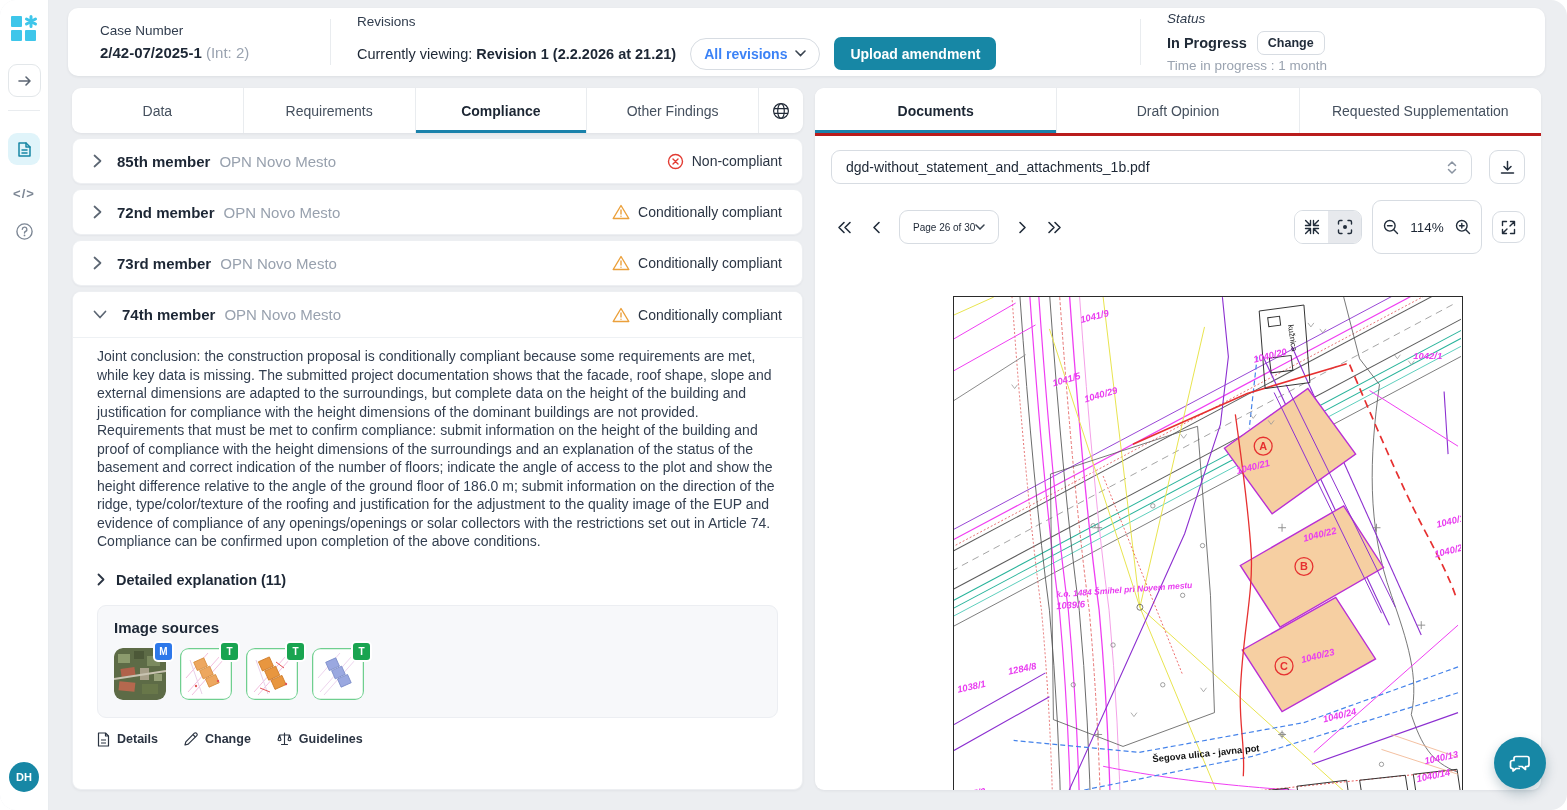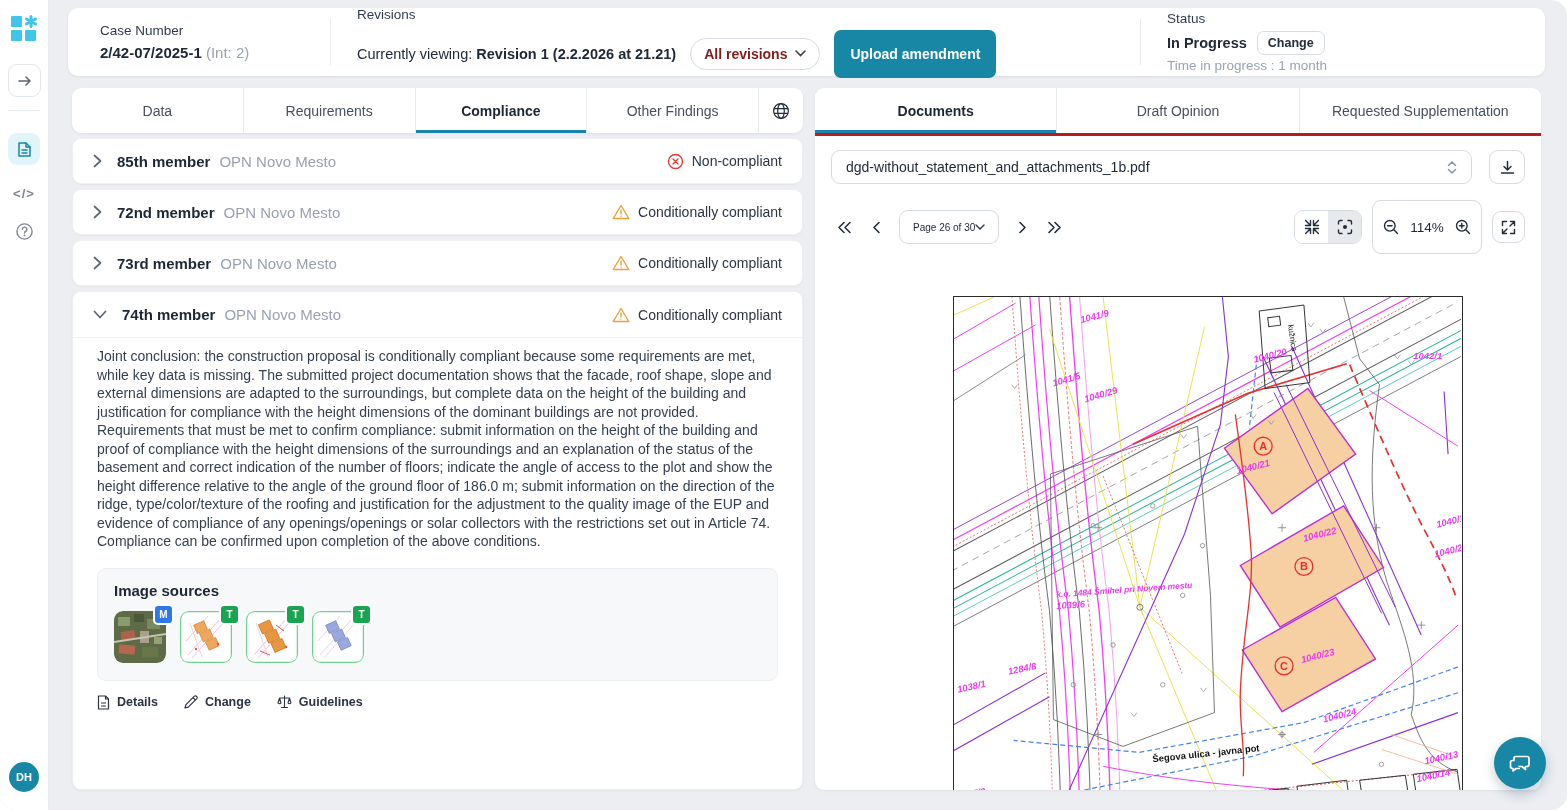--- a/index.html
+++ b/index.html
@@ -21,22 +21,22 @@
   .hblock{display:flex;flex-direction:column;justify-content:center;height:100%;}
   .hb-case{width:262px;padding-left:32px;box-sizing:border-box;}
   .hdiv{width:1px;height:46px;background:#e9ecef;}
   .hlabel{font-size:13.5px;color:#303c4d;margin-bottom:6px;}
   .hvalue{font-size:15px;font-weight:700;color:#1d2735;}
   .hmuted{color:#9aa3b0;font-weight:400;}
   .hb-rev{flex:1;padding-left:26px;}
   .rev-row{display:flex;align-items:center;gap:14px;margin-top:2px;}
   .rev-text{font-size:14.5px;color:#1d2735;}
   .pill-btn{display:flex;align-items:center;gap:8px;height:32px;padding:0 13px;border:1px solid #d7dce2;border-radius:16px;
-            background:#fff;font-size:14px;font-weight:700;color:#7f1d1d;cursor:pointer;}
-  .teal-btn{height:48px;padding:0 16px;border:none;border-radius:7px;background:#1787a5;color:#fff;font-size:14px;
+            background:#fff;font-size:14px;font-weight:700;color:#3b82f6;cursor:pointer;}
+  .teal-btn{height:33px;padding:0 16px;border:none;border-radius:7px;background:#1787a5;color:#fff;font-size:14px;
             font-weight:700;cursor:pointer;font-family:inherit;}
   .hb-status{width:378px;padding-left:26px;}
   .status-row{display:flex;align-items:center;gap:10px;margin:3px 0;}
   .status-val{font-size:14.5px;font-weight:700;}
   .chg-btn{height:24px;padding:0 10px;border:1px solid #d7dce2;border-radius:7px;background:#fff;font-size:12.5px;
            font-weight:700;color:#222d3b;cursor:pointer;font-family:inherit;}
   .time-txt{font-size:13.5px;color:#9aa3b0;}
   
   .left-panel{position:absolute;left:72px;top:88px;width:731px;bottom:20px;display:flex;flex-direction:column;}
   .tabbar{display:flex;height:45px;background:#fff;border-radius:9px;box-shadow:0 1px 3px rgba(16,24,40,.06);flex:none;}
@@ -158,21 +158,21 @@
               <svg width="11" height="7" viewBox="0 0 11 7" fill="none" stroke="#3a4450" stroke-width="1.6" stroke-linecap="round">
                 <path d="M1 1l4.5 4.5L10 1"></path>
               </svg>
             </span>
         </button>
         <button class="teal-btn">Upload amendment</button>
       </div>
     </div>
     <div class="hdiv"></div>
     <div class="hblock hb-status">
-      <div class="hlabel" style="margin-bottom:2px;">Status</div>
+      <div class="hlabel" style="margin-bottom:2px;font-style:italic;">Status</div>
       <div class="status-row">
         <span class="status-val">In Progress</span>
         <button class="chg-btn">Change</button>
       </div>
       <div class="time-txt">Time in progress : 1 month</div>
     </div>
   </header>
 
   <section class="left-panel">
     <div class="tabbar">
@@ -263,20 +263,28 @@
                 <path d="M9 1.5L16.8 14.5H1.2z"></path>
                 <path d="M9 6v4"></path>
                 <circle cx="9" cy="12.2" r="0.7" fill="#eba03b" stroke="none"></circle>
               </svg>
             </span>
           <span>Conditionally compliant</span>
         </span>
       </div>
       <div class="exp-body">
         <div class="conclusion">Joint conclusion: the construction proposal is conditionally compliant because some requirements are met, while key data is missing. The submitted project documentation shows that the facade, roof shape, slope and external dimensions are adapted to the surroundings, but complete data on the height of the building and justification for compliance with the height dimensions of the dominant buildings are not provided. Requirements that must be met to confirm compliance: submit information on the height of the building and proof of compliance with the height dimensions of the surroundings and an explanation of the status of the basement and correct indication of the number of floors; indicate the angle of access to the plot and show the height difference relative to the angle of the ground floor of 186.0 m; submit information on the direction of the ridge, type/color/texture of the roofing and justification for the adjustment to the quality image of the EUP and evidence of compliance of any openings/openings or solar collectors with the restrictions set out in Article 74. Compliance can be confirmed upon completion of the above conditions.</div>
+        <div class="detail-toggle">
+          <span class="ic">
+              <svg width="8" height="13" viewBox="0 0 8 13" fill="none" stroke="#2b3544" stroke-width="1.8" stroke-linecap="round" stroke-linejoin="round">
+                <path d="M1.5 1.5L6.5 6.5l-5 5"></path>
+              </svg>
+            </span>
+          <span>Detailed explanation (11)</span>
+        </div>
         <div class="imgsrc">
           <div class="imgsrc-label">Image sources</div>
           <div class="thumbs">
             <div class="thumb">
               <svg width="52" height="52" viewBox="0 0 52 52">
                   <rect width="52" height="52" fill="#5d6b46" rx="8"></rect>
                   <rect x="4" y="6" width="12" height="9" fill="#8c9b6d"></rect>
                   <rect x="20" y="3" width="10" height="8" fill="#4c5838"></rect>
                   <rect x="33" y="8" width="13" height="10" fill="#7b8a5e"></rect>
                   <rect x="7" y="20" width="14" height="8" fill="#b0614a" transform="rotate(-8 14 24)"></rect>

